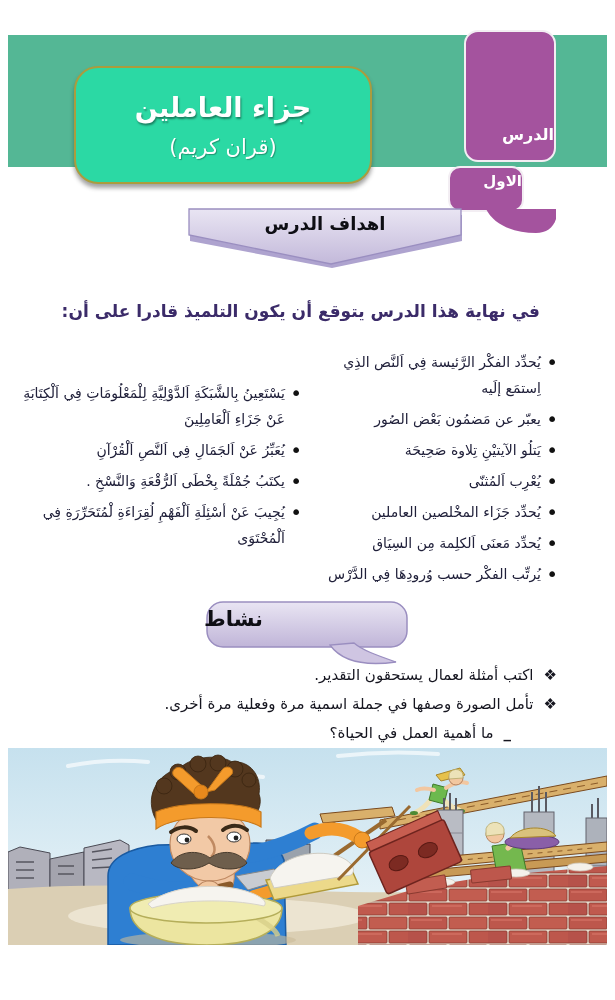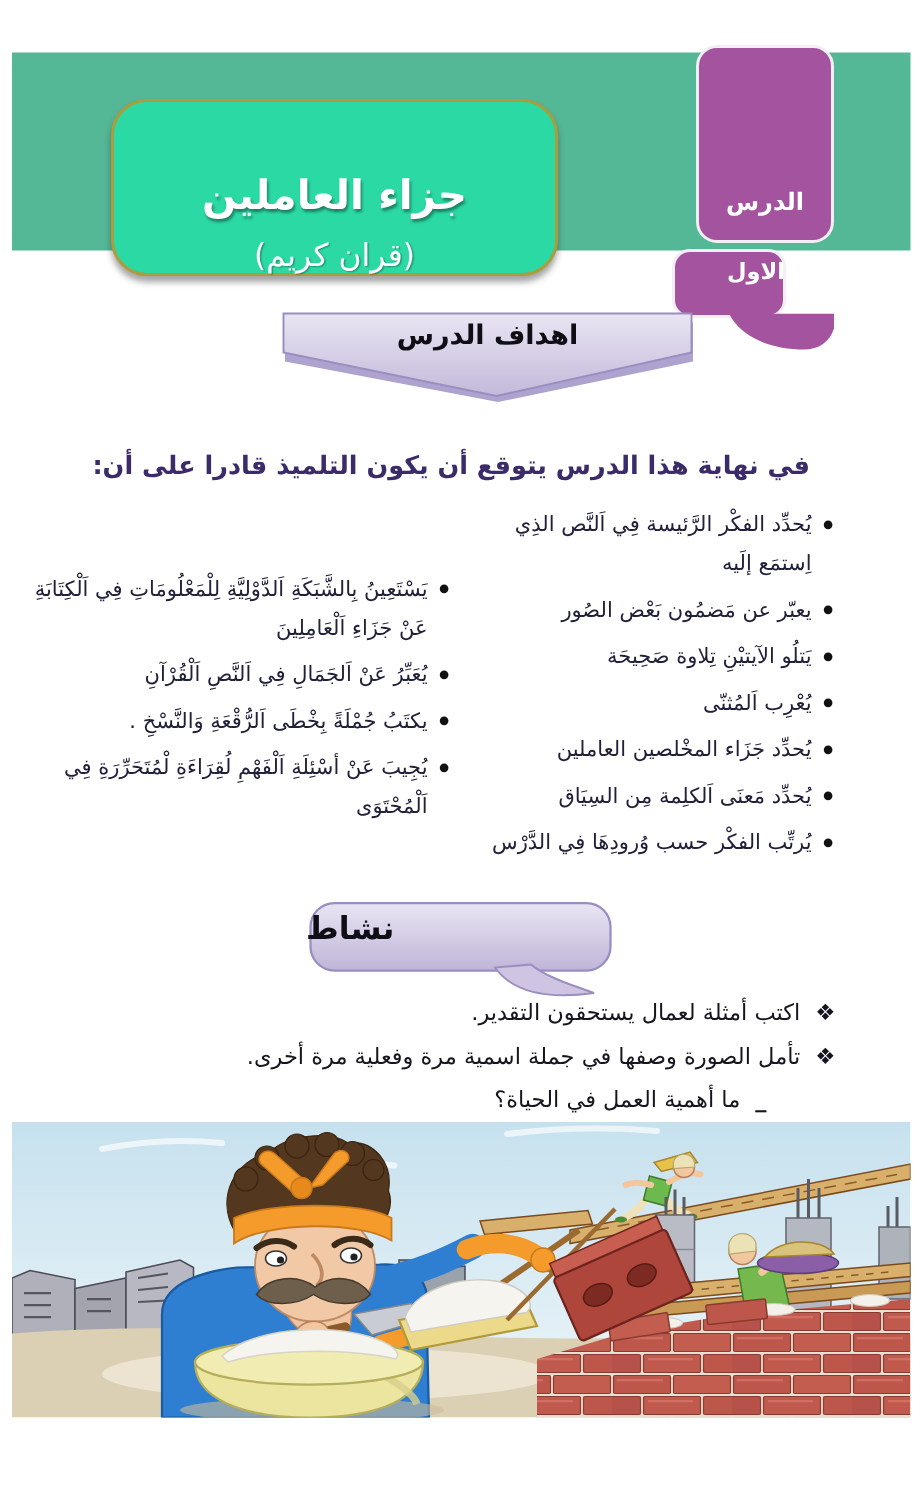--- a/index.html
+++ b/index.html
@@ -3,45 +3,45 @@
 <meta charset="utf-8">
 <style>
   html,body{margin:0;padding:0;background:#ffffff;}
   .page{
     position:relative;width:615px;height:1000px;margin:0 auto;background:#ffffff;
     overflow:hidden;direction:rtl;font-family:"DejaVu Sans",sans-serif;color:#1c1c2e;
   }
   
   .green-band{position:absolute;left:8px;top:35px;width:599px;height:132px;background:#54b795;}
   .lesson-tab{position:absolute;background:#a4539e;border:2px solid #f3eef3;color:#fff;
-    display:flex;justify-content:center;font-weight:bold;}
+    display:flex;font-weight:bold;}
   .tab-1{left:464px;top:30px;width:92px;height:132px;border-radius:14px;align-items:flex-end;
     padding-bottom:16px;font-size:16px;box-sizing:border-box;}
   .tab-2{left:448px;top:166px;width:76px;height:46px;border-radius:12px;align-items:flex-start;
     padding-top:4px;font-size:15px;box-sizing:border-box;padding-left:36px;}
   .tab-tail{position:absolute;left:486px;top:209px;width:70px;height:30px;}
   .title-box{
     position:absolute;left:74px;top:66px;width:298px;height:118px;background:#2bd9a4;
     border:2px solid #ab9c3e;border-radius:24px;box-shadow:0 4px 4px rgba(50,50,50,.45);
-    display:flex;flex-direction:column;align-items:center;justify-content:flex-end;gap:12px;
+    display:flex;flex-direction:column;align-items:center;justify-content:center;gap:12px;
     box-sizing:border-box;
   }
   .title-main{font-size:27px;font-weight:bold;color:#fff;text-shadow:1px 2px 2px rgba(0,0,0,.4);}
   .title-sub{font-size:21px;color:#fff;text-shadow:1px 1px 1px rgba(0,0,0,.3);}
   
   .obj-banner-svg{position:absolute;left:186px;top:206px;width:278px;height:64px;}
   .obj-banner-text{position:absolute;left:186px;top:213px;width:278px;text-align:center;
     font-size:18px;font-weight:bold;color:#0e0e14;}
   .intro{position:absolute;right:75px;top:301px;font-size:17px;font-weight:bold;color:#3b2b69;}
   
   .obj-col{position:absolute;font-size:14px;line-height:26px;color:#20203a;}
   .obj-col ul{list-style:none;margin:0;padding:0;}
   .obj-col li{position:relative;padding-right:17px;margin-bottom:5px;}
   .obj-col li::before{content:"•";position:absolute;right:0;top:0;font-size:20px;color:#111;}
-  .col-1{right:57px;top:337px;width:252px;}
+  .col-1{right:57px;top:349px;width:252px;}
   .col-2{left:18px;top:380px;width:284px;}
   
   .act-banner-svg{position:absolute;left:204px;top:599px;width:208px;height:72px;}
   .act-banner-text{position:absolute;left:204px;top:607px;width:204px;text-align:left;
     font-size:21px;font-weight:bold;color:#0e0e14;}
   .act-list{position:absolute;right:58px;top:661px;width:500px;font-size:15px;color:#15151f;}
   .act-row{display:flex;gap:10px;line-height:29px;}
   .act-row .marker{font-size:15px;font-weight:bold;}
   .act-row.indent{margin-right:46px;}
   

